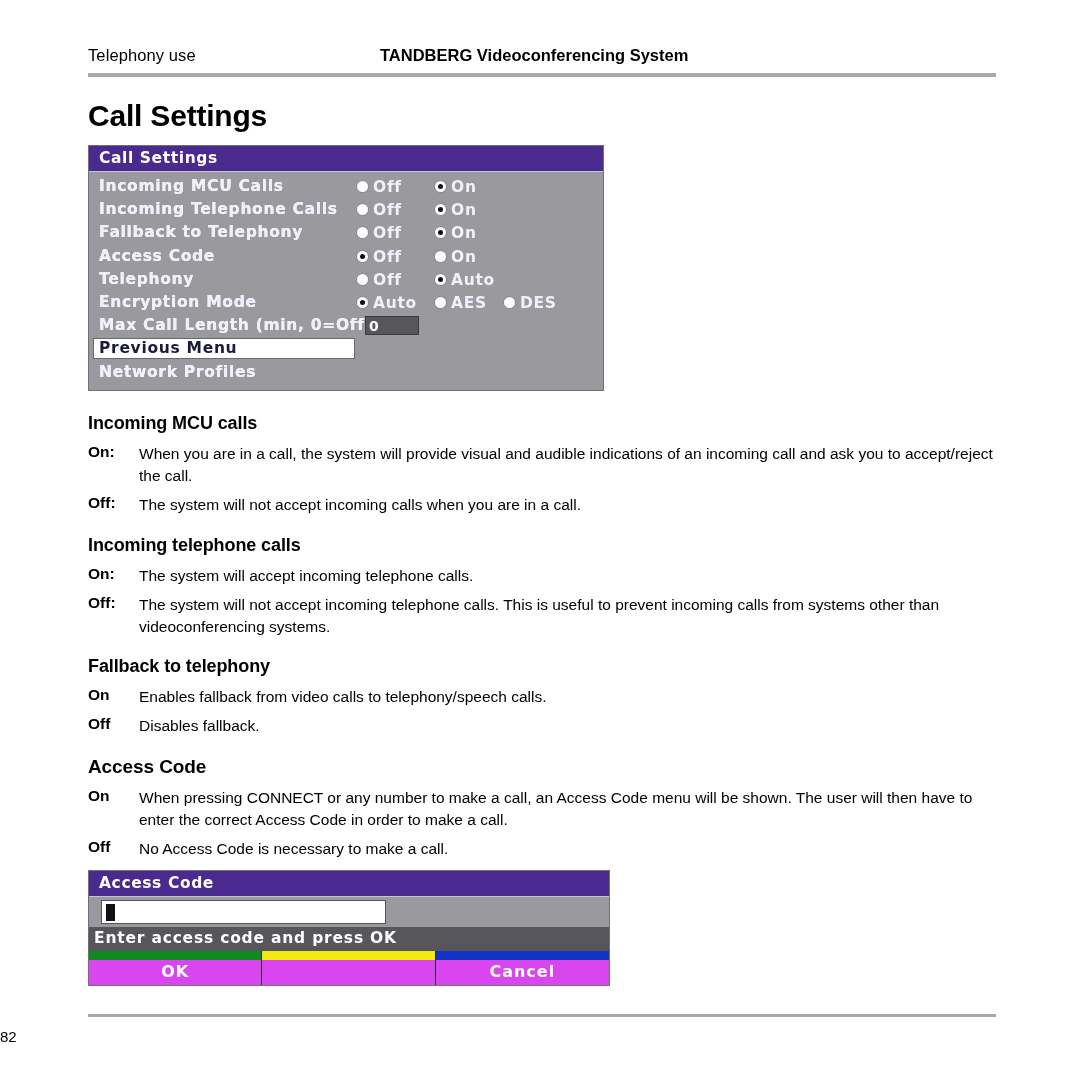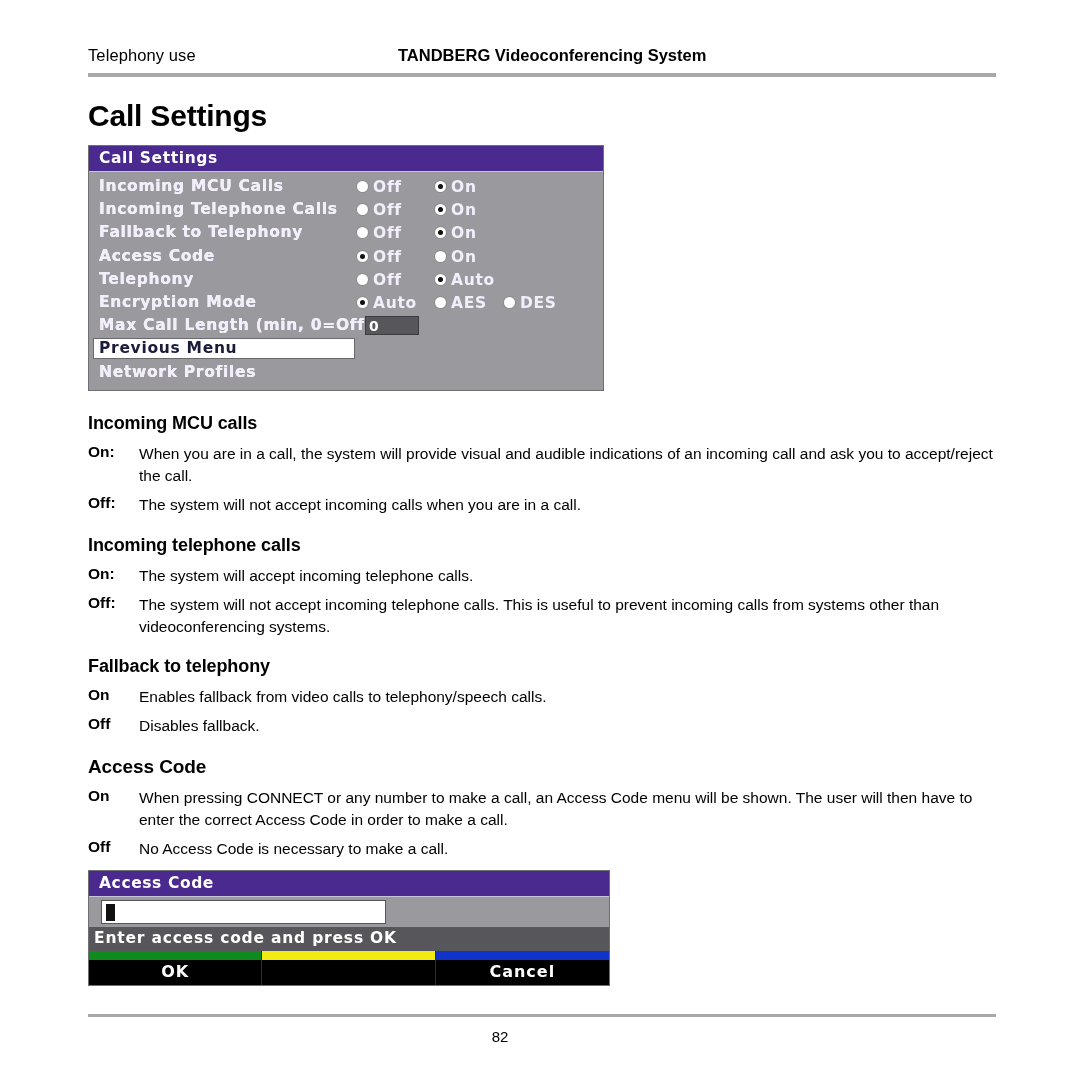--- a/index.html
+++ b/index.html
@@ -31,21 +31,21 @@
   }
   .header-left {
     position: absolute;
     left: 0; top: 0;
     font-size: 16.5px;
     letter-spacing: 0.1px;
     white-space: nowrap;
   }
   .header-right {
     position: absolute;
-    left: 310px; top: 0;
+    left: 292px; top: 0;
     font-size: 16.5px;
     font-weight: bold;
     white-space: nowrap;
   }
   .header-rule {
     position: absolute;
     left: 88px; top: 73px;
     width: 908px; height: 4px;
     background: #a8a8a8;
   }
@@ -199,21 +199,21 @@
     font-size: 15.5px;
     font-weight: bold;
     letter-spacing: 0.8px;
     padding: 2px 0 20px 5px;
     height: 24px;
     box-sizing: border-box;
     white-space: nowrap;
   }
   .ac-buttons {
     display: flex;
-    background: #000000;
+    background: #d946ef;
     height: 34px;
   }
   .ac-btn {
     flex: 1 1 33.3333%;
     position: relative;
     border-right: 1px solid #2d2d30;
     box-sizing: border-box;
   }
   .ac-btn:last-child { border-right: none; }
   .ac-btn .swatch {
@@ -267,21 +267,21 @@
   .footer-rule {
     position: absolute;
     left: 88px; top: 1014px;
     width: 908px; height: 3px;
     background: #a8a8a8;
   }
   .folio {
     position: absolute;
     left: 0; top: 1028px;
     width: 1000px;
-    text-align: center;
+    text-align: left;
     font-size: 15px;
   }
 </style>
 </head>
 <body>
 
 <div class="page">
 
   <div class="header">
     <div class="header-left">Telephony use</div>

